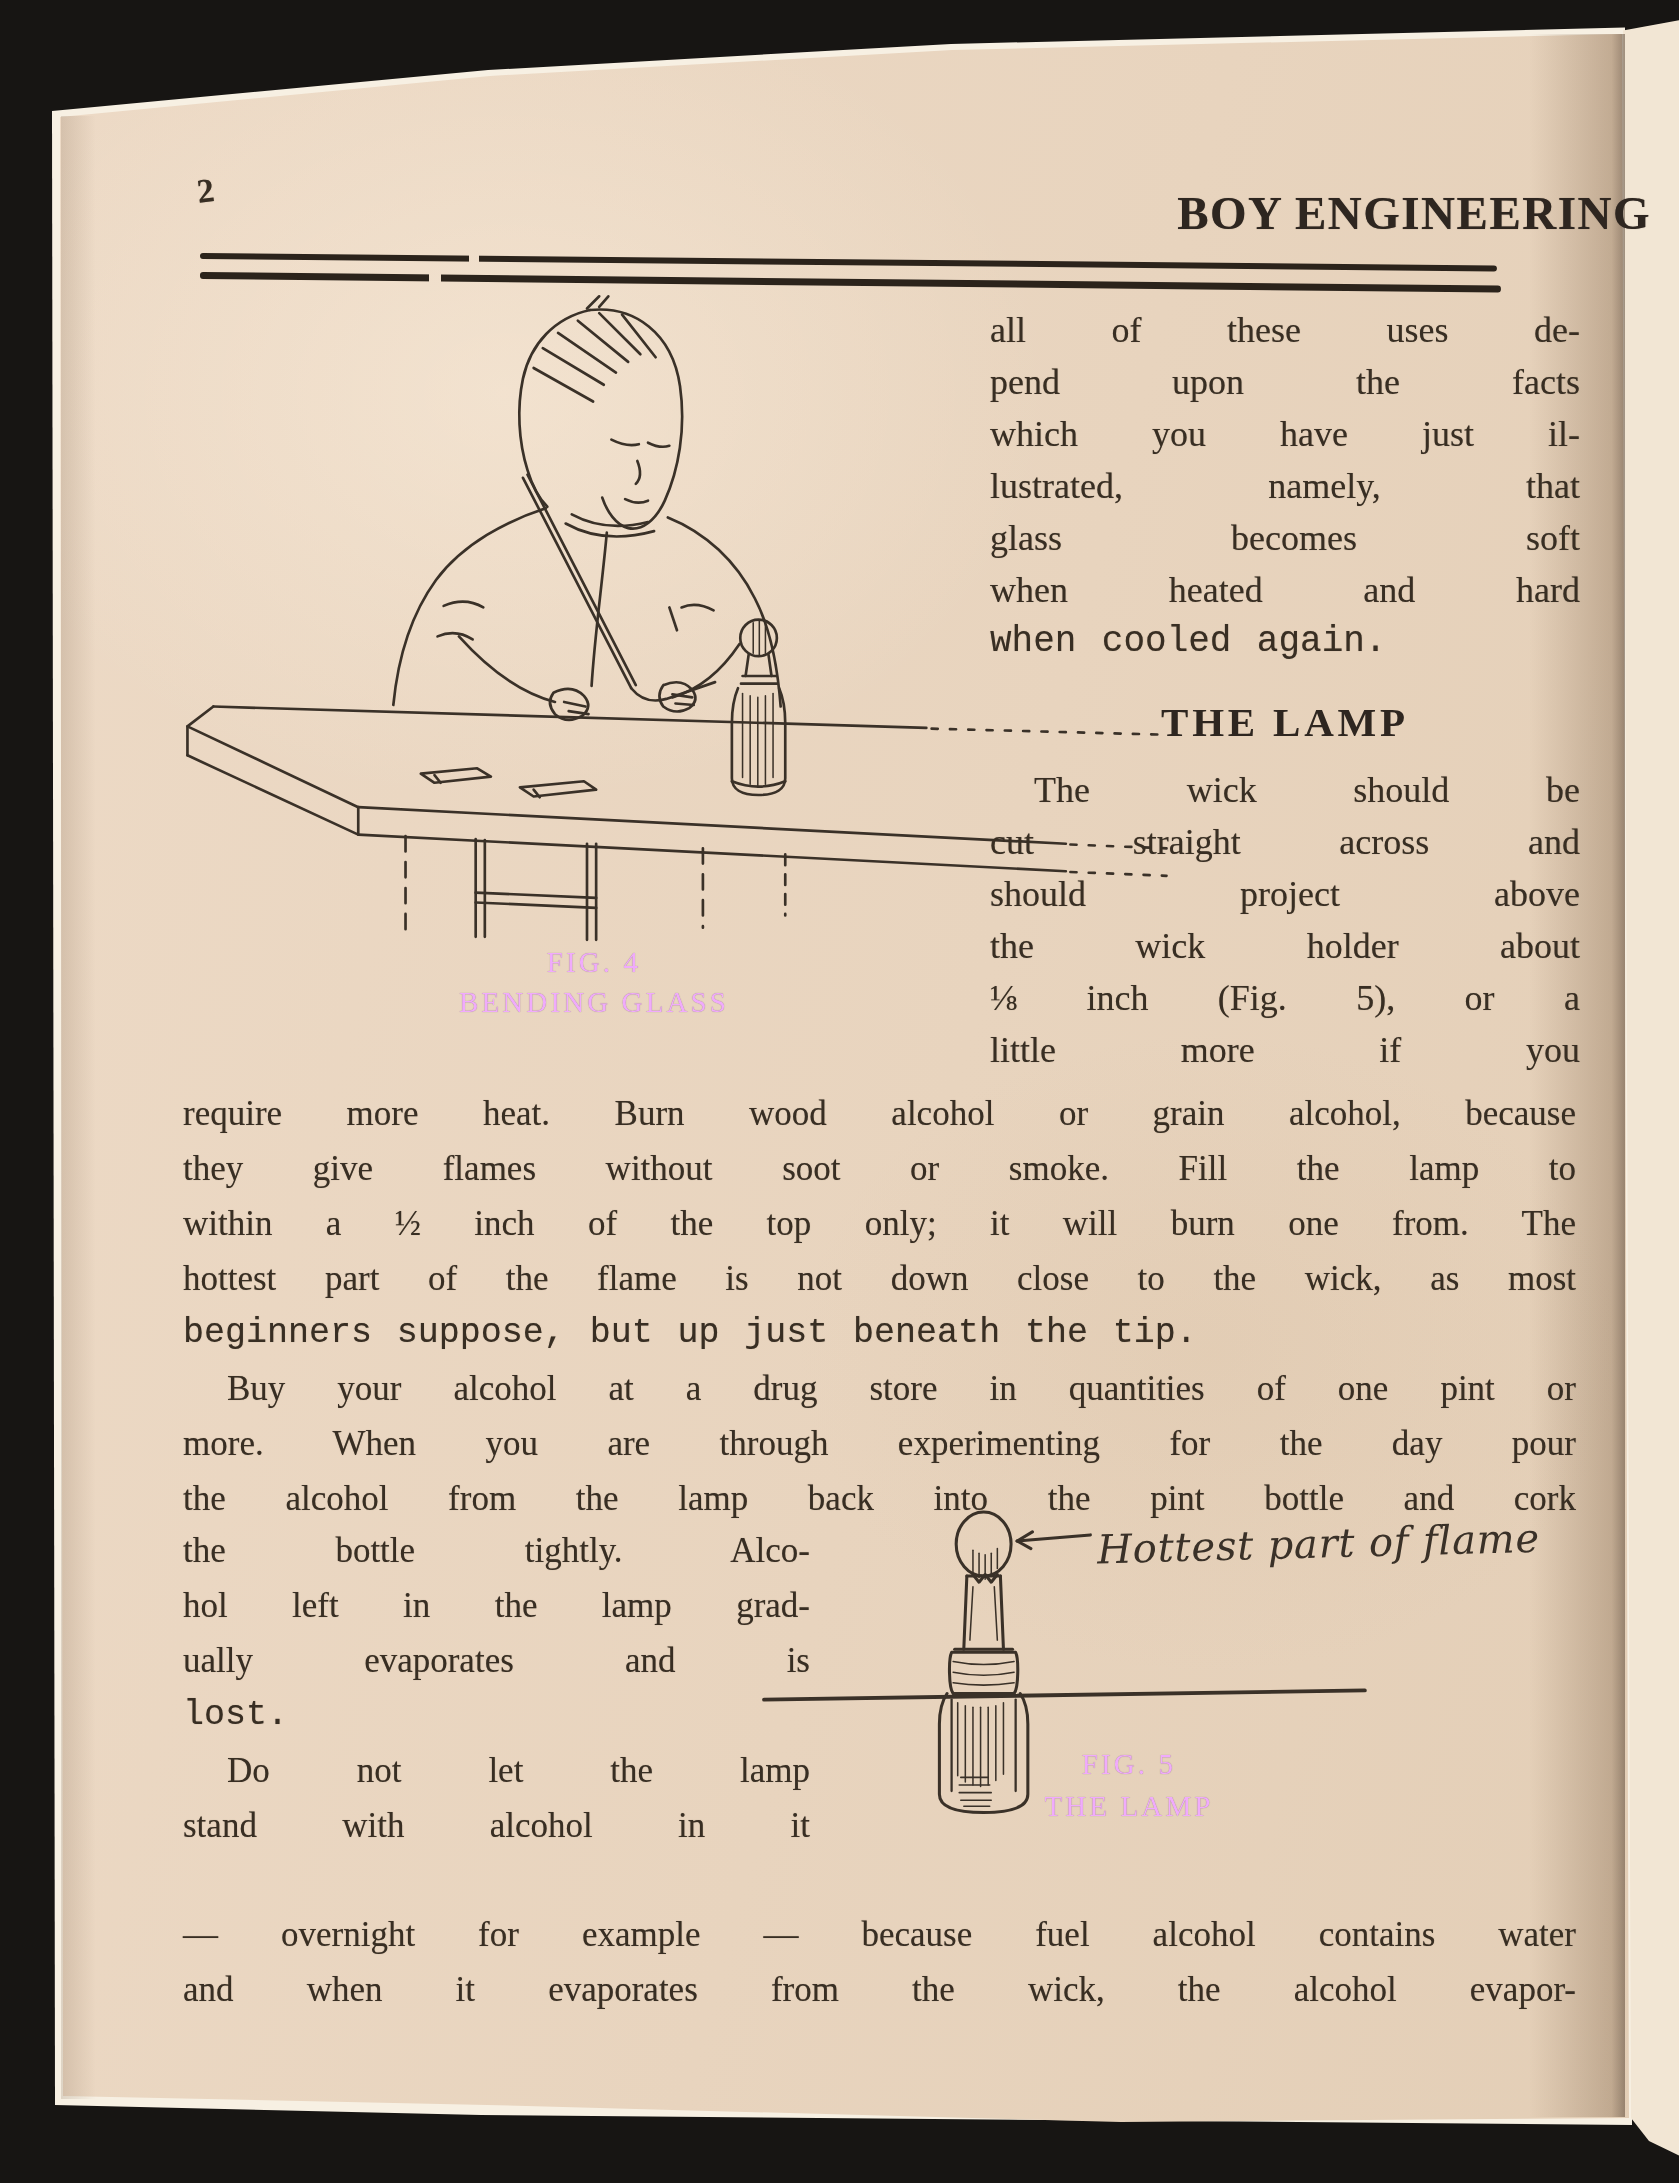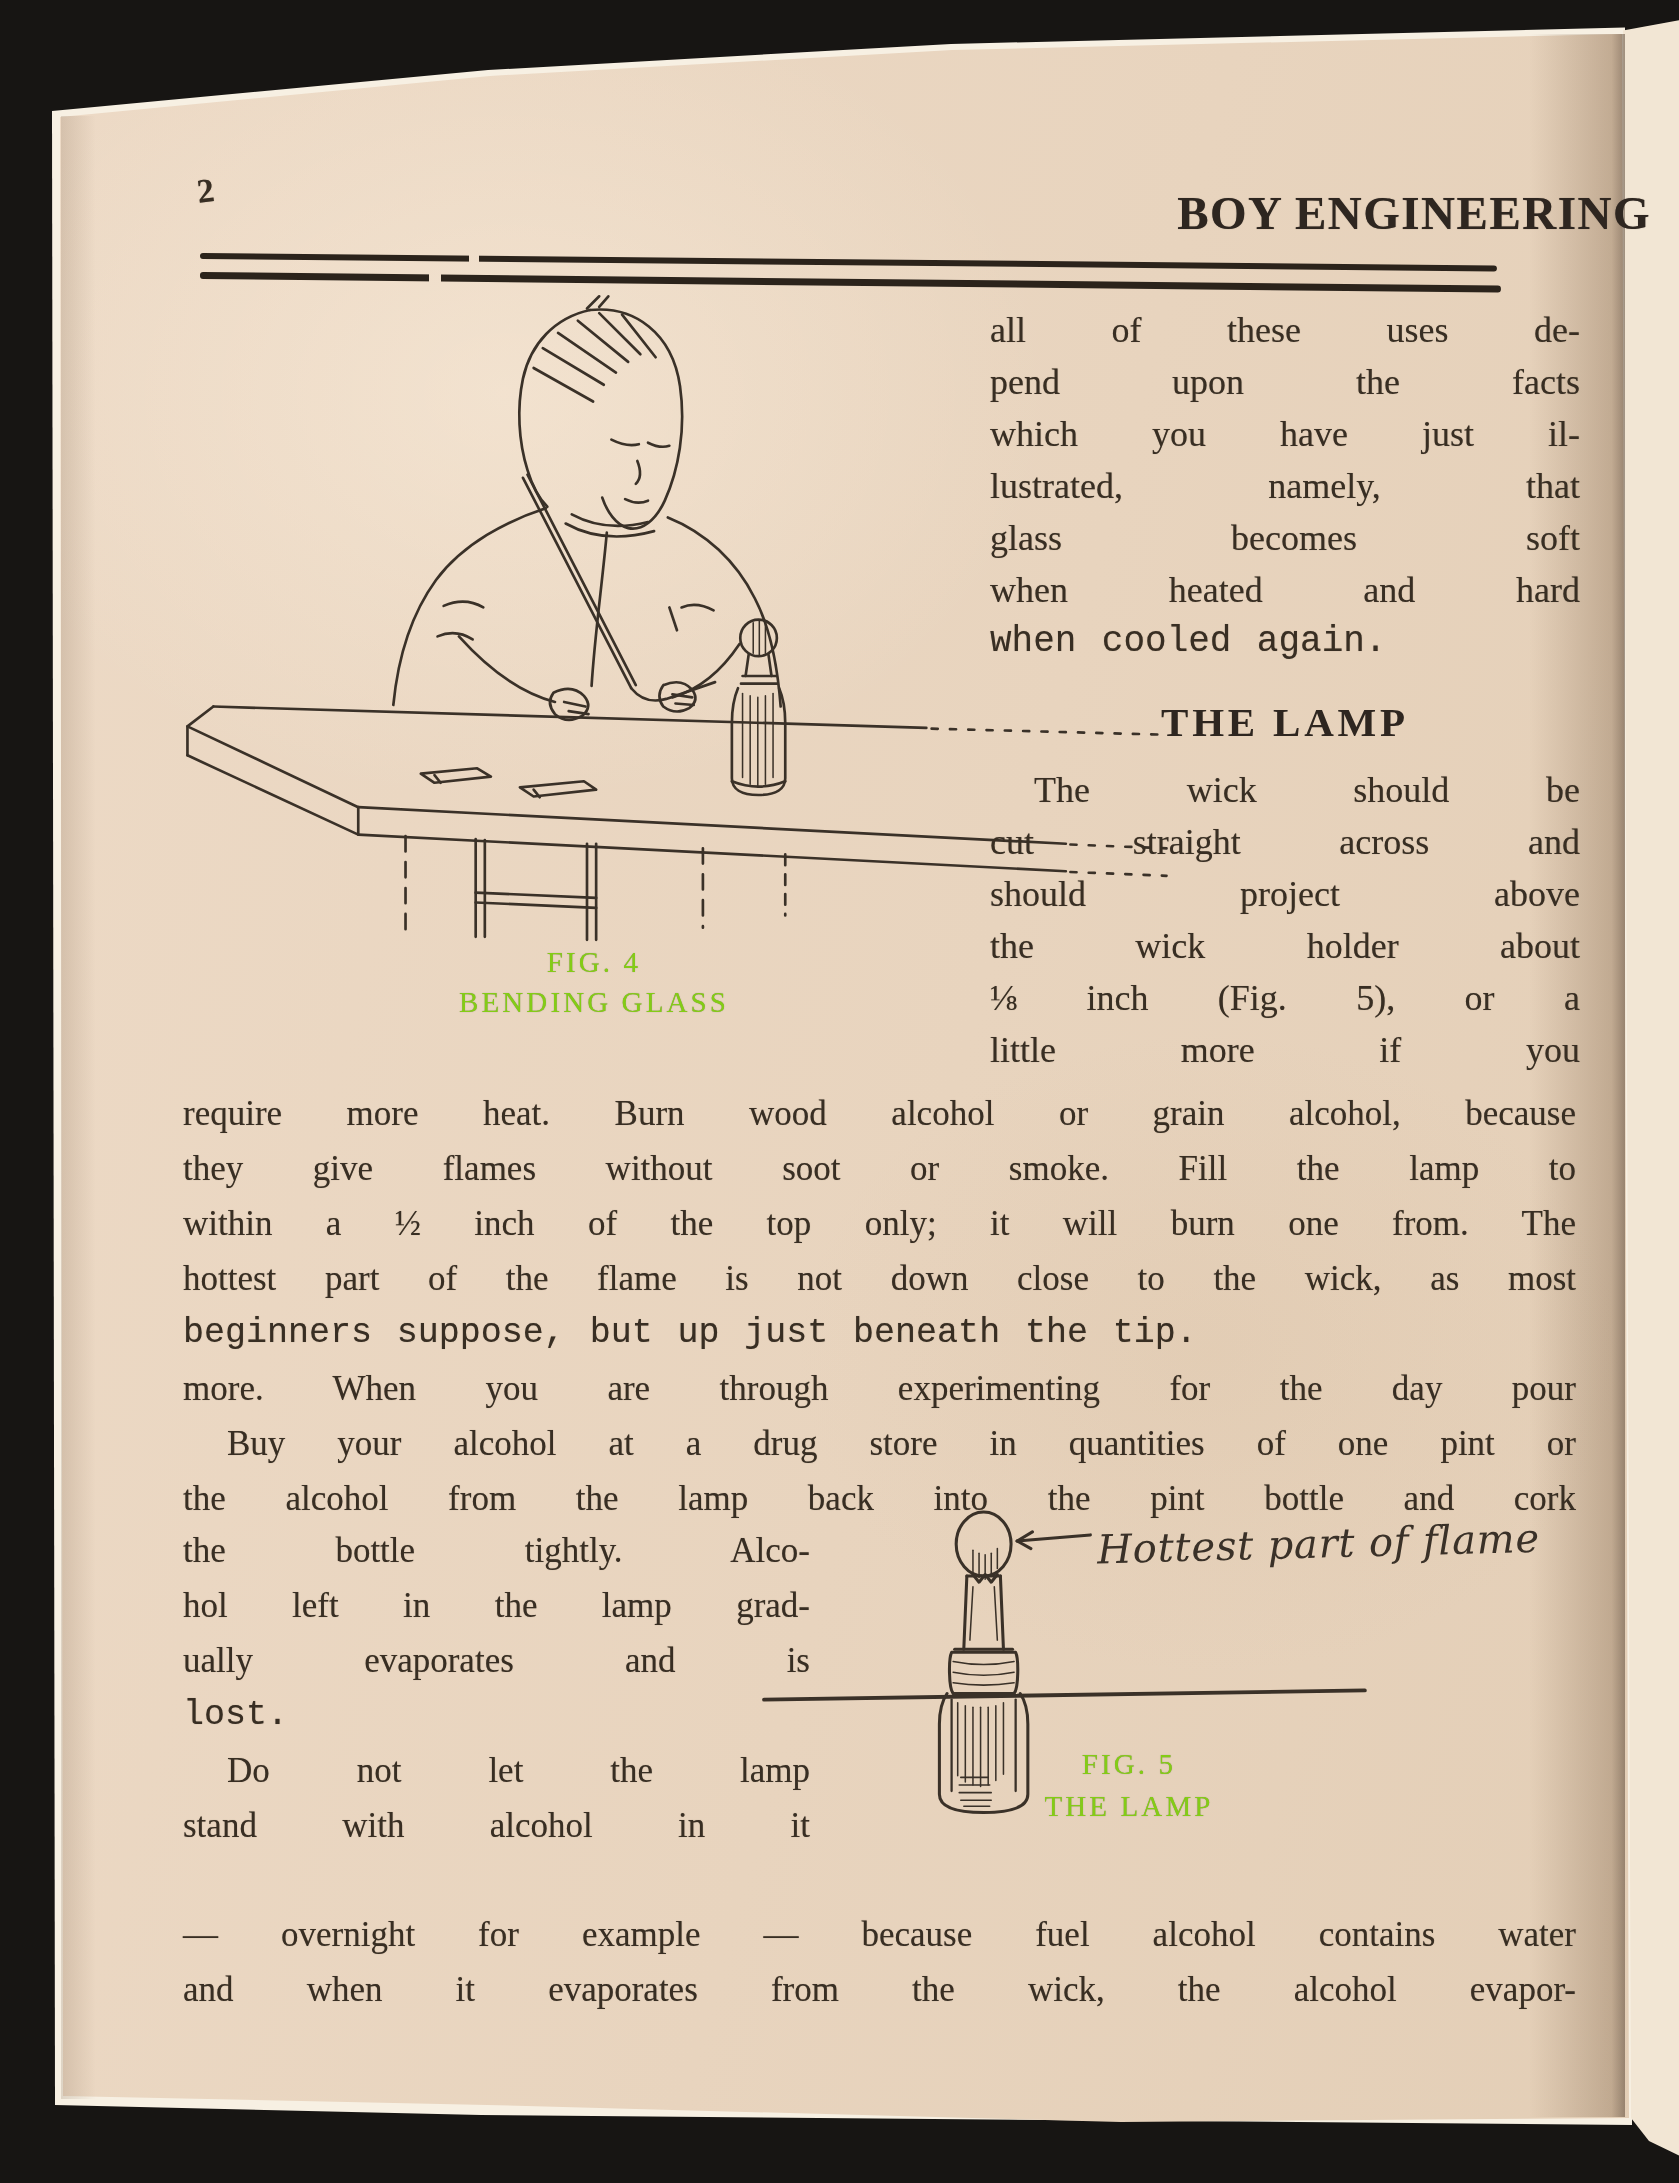--- a/index.html
+++ b/index.html
@@ -35,21 +35,21 @@
   .rule2{left:200px;top:272px;width:1301px;height:6.9px;transform:rotate(0.6deg);
     background:linear-gradient(to right,#2b231b 0 229px,rgba(0,0,0,0) 229px 241px,#2b231b 241px 100%);}
 
   .tl{font-size:35px;line-height:55px;height:55px;word-spacing:3.8px;}
   .jl{text-align:justify;text-align-last:justify;}
   .endl{text-align:left;font-family:Liberation Mono, monospace;}
   .ind{text-indent:44px;}
   .colA .tl{font-size:36px;line-height:52px;height:52px;}
   .section-heading{text-align:center;font-size:41px;font-weight:700;letter-spacing:3.8px;color:#2e2620;}
 
-  .caption{text-align:center;font-size:29px;letter-spacing:3.1px;color:#84cc16;
+  .caption{text-align:center;font-size:29px;letter-spacing:3.1px;color:#f0abfc;
     text-shadow:0 0 0.8px rgba(52,43,33,.5);}
   .annotation{font-style:italic;font-size:40px;letter-spacing:0.8px;transform:rotate(-1.5deg);
     font-family:"DejaVu Serif","Liberation Serif",serif;color:#3a3128;}
 
   svg{display:block;}
   .sk{stroke:#3a3128;fill:none;stroke-linecap:round;stroke-linejoin:round;}
 </style>
 </head>
 <body>
 
@@ -175,22 +175,22 @@
   </div>
 
   <div class="abs ink" style="left:183px;top:1086px;width:1393px;">
     <div class="tl jl">require more heat.  Burn wood alcohol or grain alcohol, because</div>
     <div class="tl jl">they give flames without soot or smoke.  Fill the lamp to</div>
     <div class="tl jl">within a ½ inch of the top only; it will burn one from.  The</div>
     <div class="tl jl">hottest part of the flame is not down close to the wick, as most</div>
     <div class="tl endl">beginners suppose, but up just beneath the tip.</div>
   </div>
   <div class="abs ink" style="left:183px;top:1361px;width:1393px;">
+    <div class="tl jl ind">Buy your alcohol at a drug store in quantities of one pint or</div>
     <div class="tl jl">more.  When you are through experimenting for the day pour</div>
-    <div class="tl jl ind">Buy your alcohol at a drug store in quantities of one pint or</div>
     <div class="tl jl">the alcohol from the lamp back into the pint bottle and cork</div>
   </div>
 
   <div class="abs ink" style="left:183px;top:1523px;width:627px;">
     <div class="tl jl">the bottle tightly.  Alco-</div>
     <div class="tl jl">hol left in the lamp grad-</div>
     <div class="tl jl">ually evaporates and is</div>
     <div class="tl endl">lost.</div>
     <div class="tl jl ind">Do not let the lamp</div>
     <div class="tl jl">stand with alcohol in it</div>

